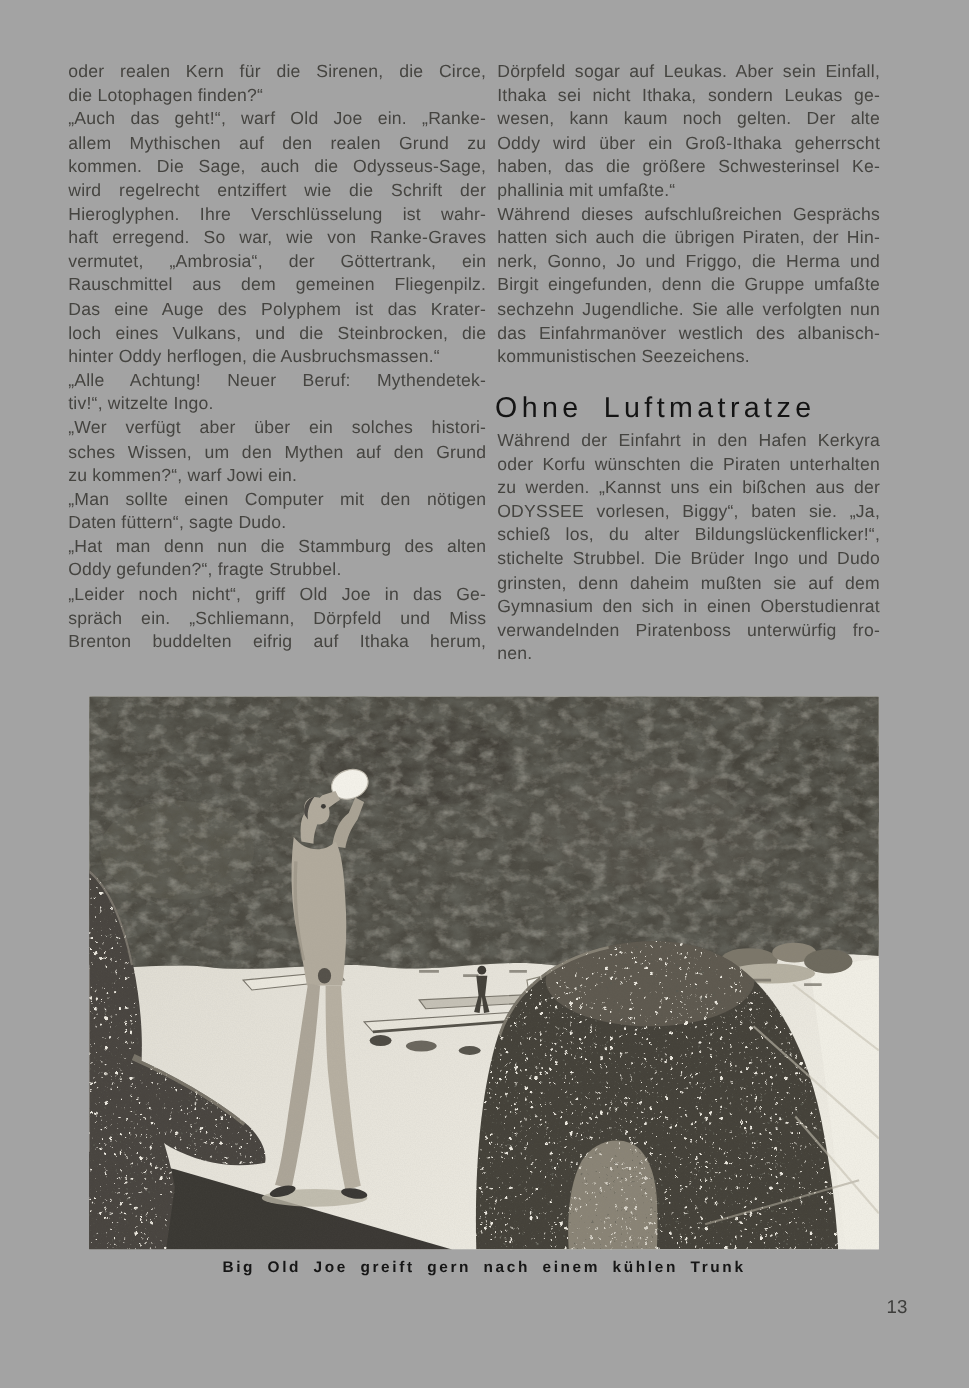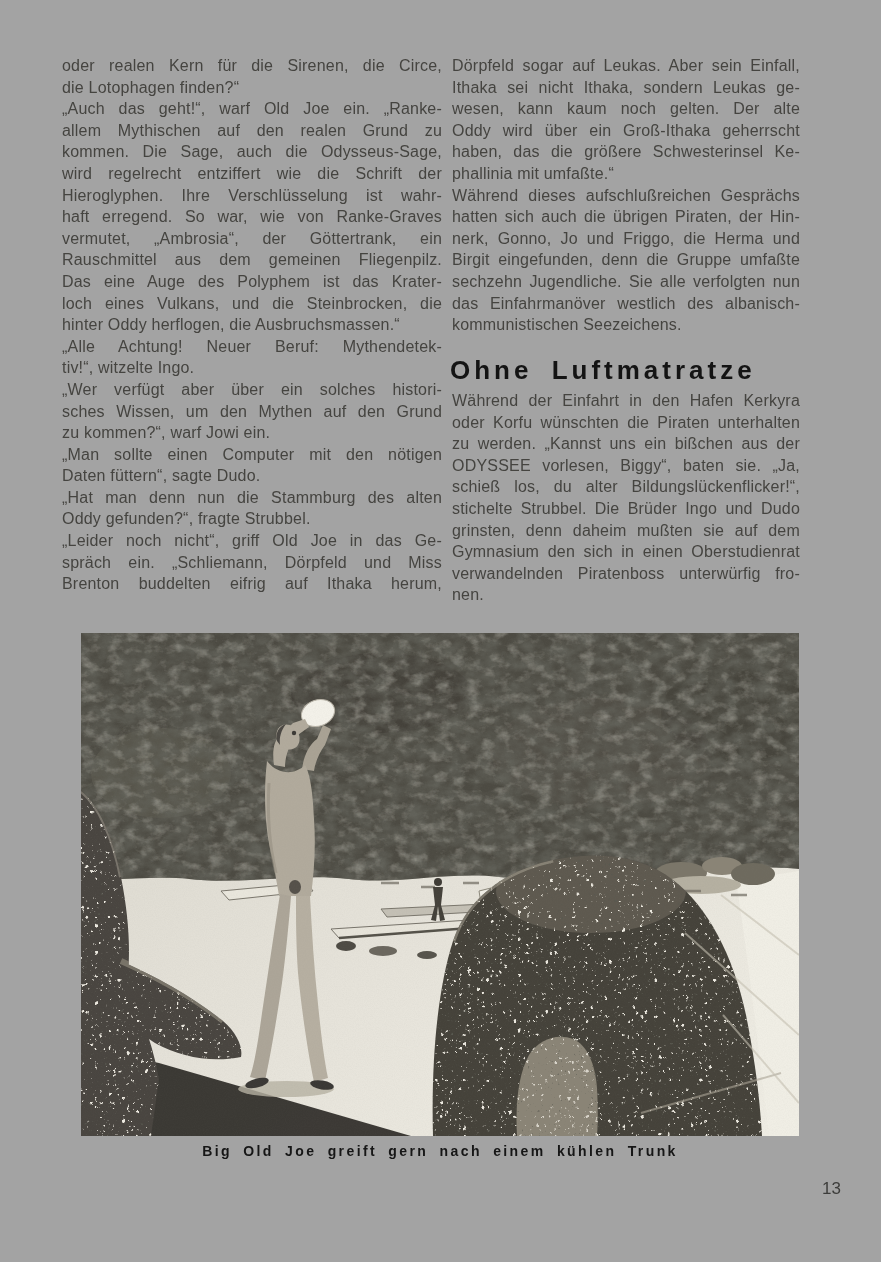--- a/index.html
+++ b/index.html
@@ -10,37 +10,37 @@
     color:#454440;
   }
   .col { position:absolute; font-size:16px; line-height:21.6px; letter-spacing:0.2px; }
   .col .line { text-align:justify; text-align-last:justify; white-space:normal; height:21.6px; overflow:hidden; }
   .col .line.nj { text-align-last:left; }
   .col-left  { left:62px;  top:55px; width:380px; }
   .col-right-1 { left:452px; top:55px;  width:348px; }
   .col-right-2 { left:452px; top:390px; width:348px; }
   .section-heading {
     position:absolute; left:450px; top:355px; width:350px;
-    font-size:26px; font-weight:700; color:#141414;
+    font-size:26px; font-weight:400; color:#141414;
     letter-spacing:4px; word-spacing:8px; margin:0;
     font-family:"Liberation Sans", sans-serif;
   }
   .photo {
     position:absolute; left:81px; top:633px; width:718px; height:503px;
     margin:0; padding:0;
   }
   .photo svg { display:block; width:718px; height:503px; }
   .caption {
     position:absolute; left:81px; top:1143px; width:718px;
     text-align:center; font-size:14px; font-weight:bold; color:#161616;
     letter-spacing:2.4px; word-spacing:5px;
   }
   .page-number {
     position:absolute; left:806px; top:1179px; width:40px;
-    font-size:17px; color:#3d3d3b;margin-left:16px;
+    font-size:17px; color:#3d3d3b;
   }
 </style>
 </head>
 <body>
 
 <div class="page">
 
   <div class="col col-left">
       <div class="line">oder realen Kern für die Sirenen, die Circe,</div>
       <div class="line nj">die Lotophagen finden?“</div>

